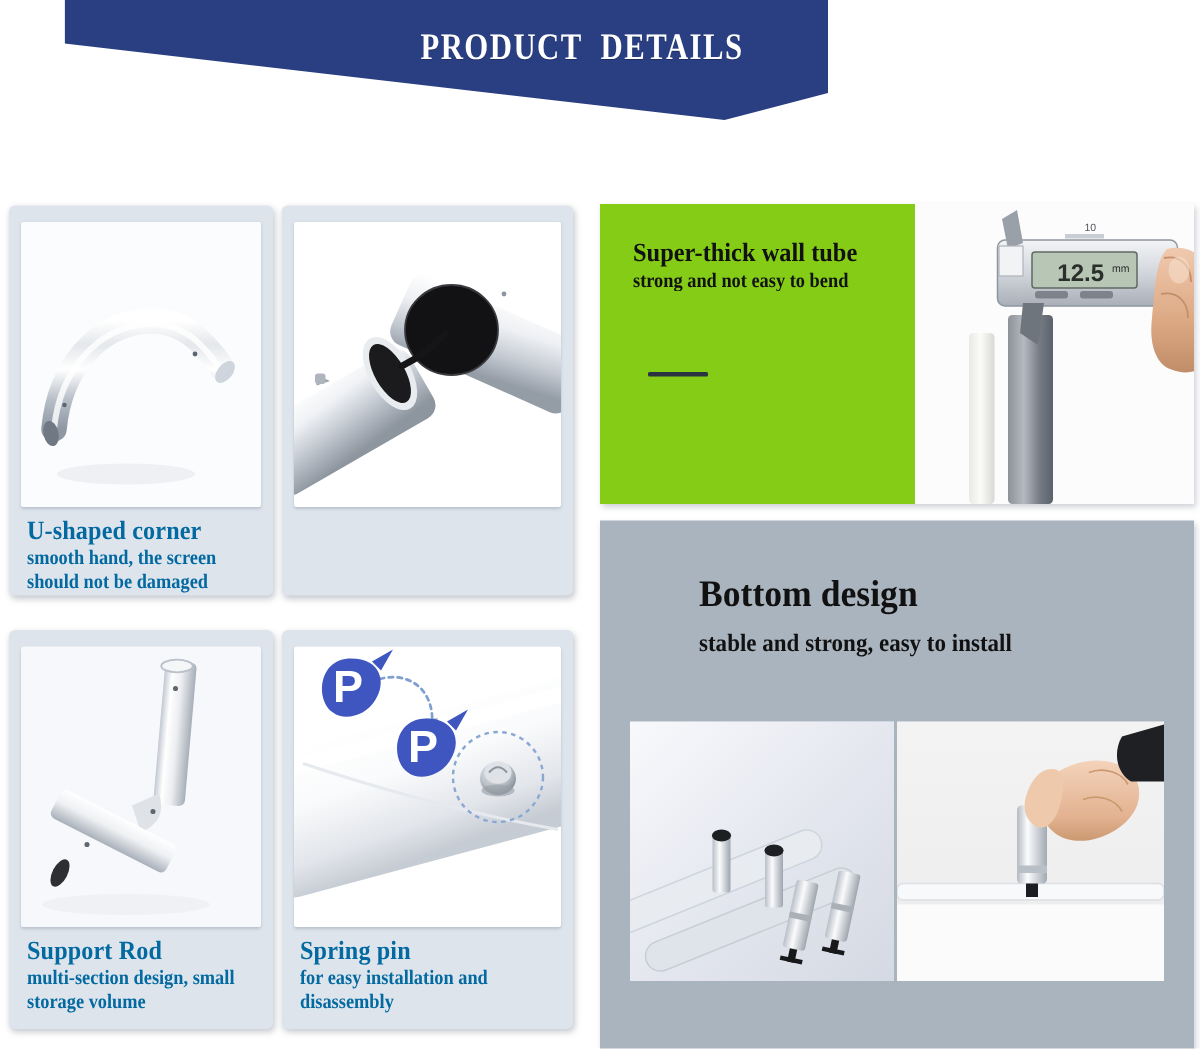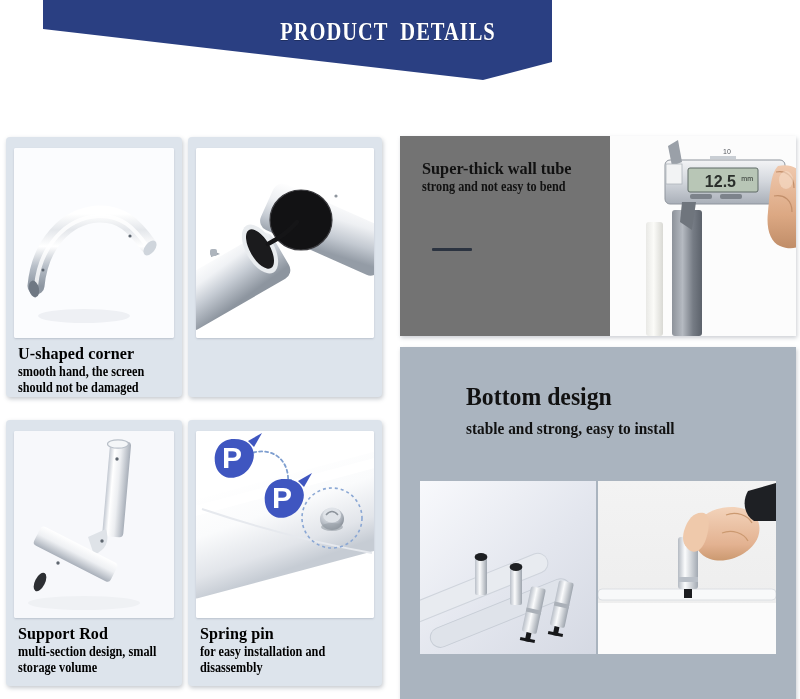--- a/index.html
+++ b/index.html
@@ -43,21 +43,21 @@
   }
   .card-img{
     position:absolute;left:8px;top:11px;right:8px;
     background:#fafbfe;
     border-radius:2px;
     box-shadow:0 1px 2px rgba(120,130,145,.35);
     overflow:hidden;
   }
   .cap{
     position:absolute;left:12px;right:4px;
-    color:#000000;
+    color:#0369a1;
     line-height:1.08;
   }
   .cap .t{
     font-family:"Liberation Serif", serif;
     font-weight:bold;
     font-size:17.5px;
     transform:scaleX(.92);
     transform-origin:left center;
     display:block;
     letter-spacing:.1px;
@@ -74,21 +74,21 @@
     letter-spacing:0px;
   }
 
   
   .panel{
     position:absolute;
     box-sizing:border-box;
     overflow:hidden;
   }
   .panel-light{
-    background:#737373;
+    background:#84cc16;
     box-shadow:1px 2px 4px rgba(90,100,115,.30);
     padding-left:32px;
   }
   .panel-dark{
     background:#aab4bf;
     box-shadow:1px 2px 4px rgba(90,100,115,.30);
   }
   .panel-title{
     font-family:"Liberation Serif", serif;
     font-weight:bold;

